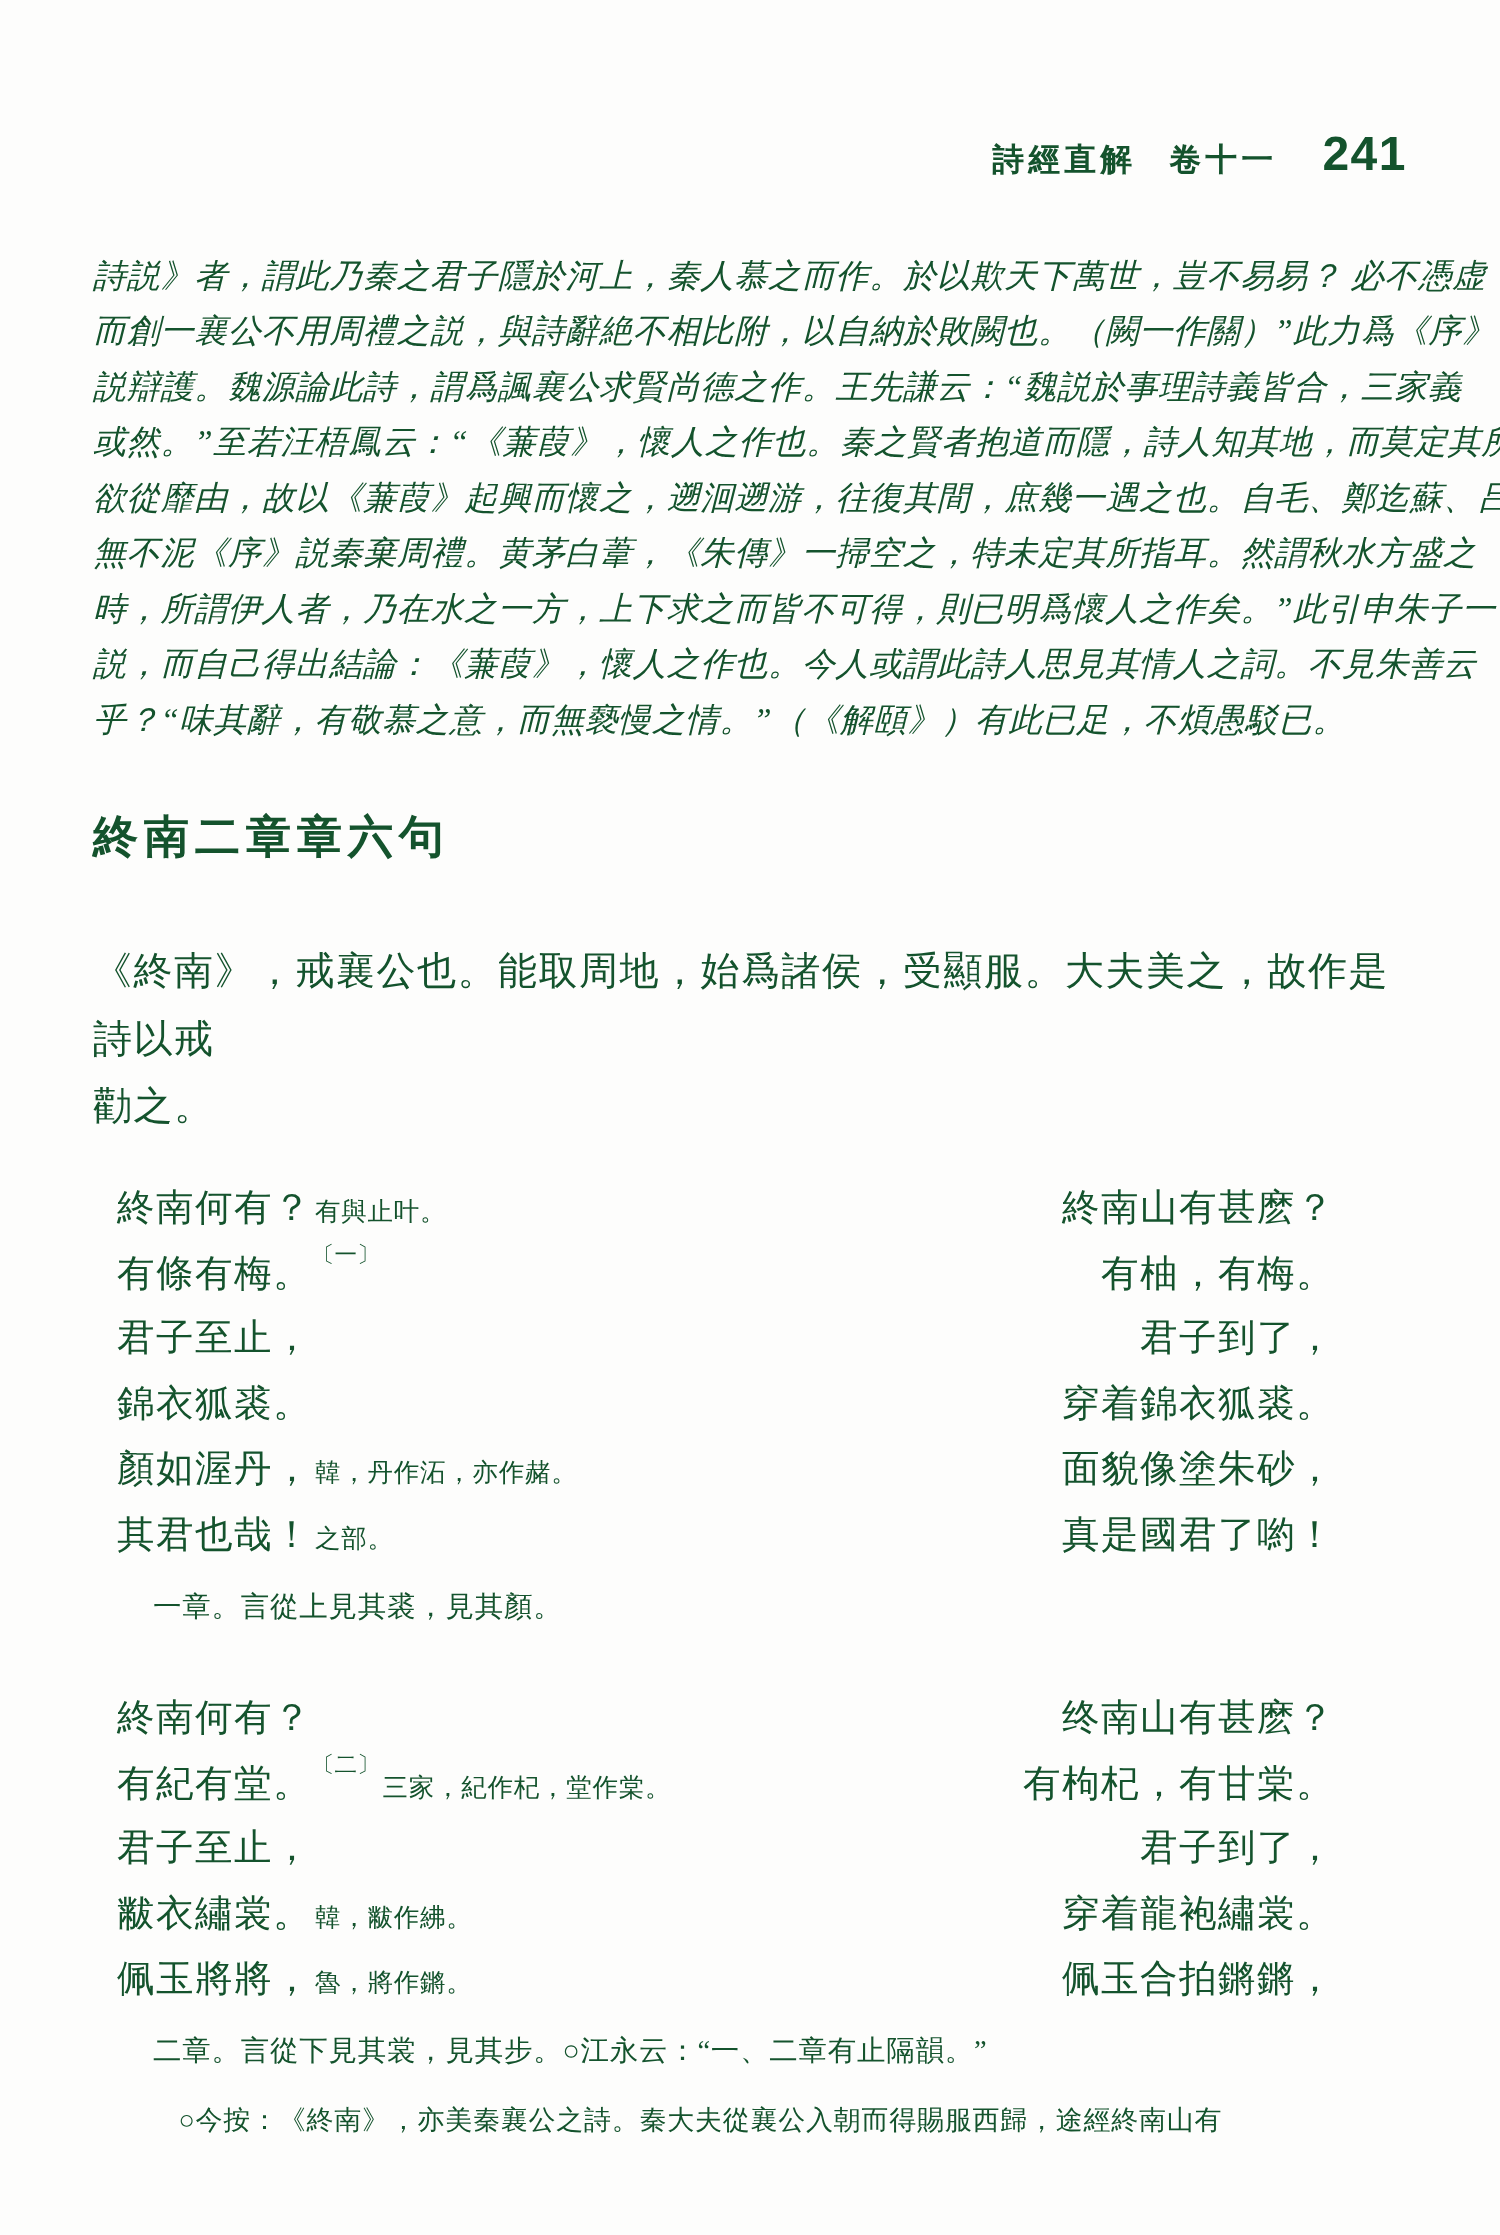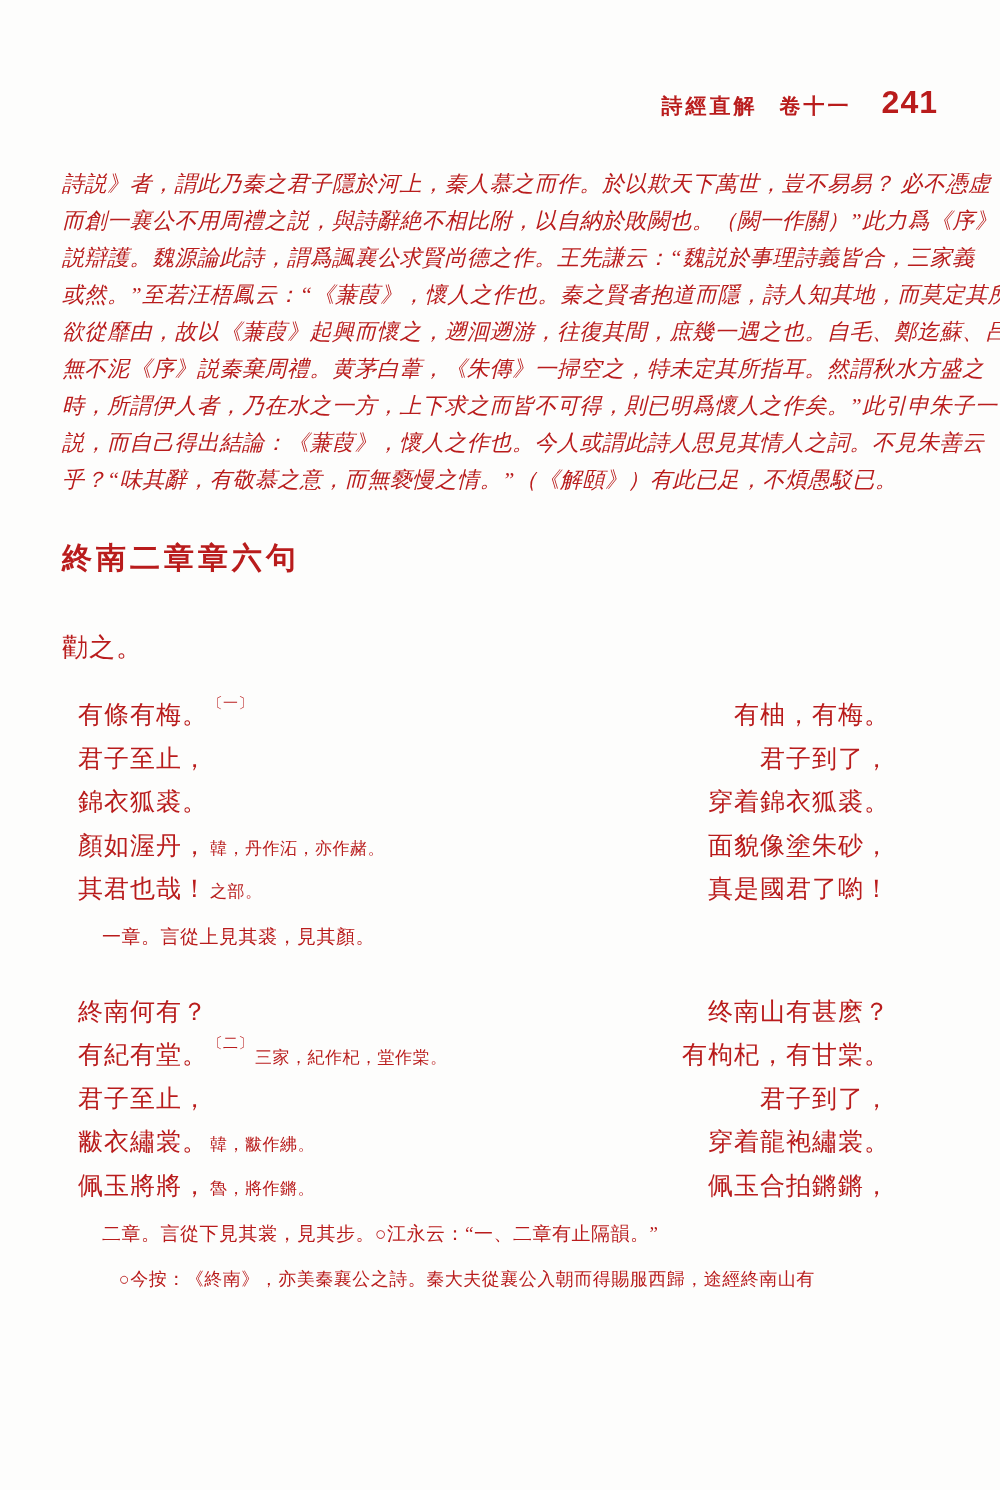--- a/index.html
+++ b/index.html
@@ -2,21 +2,21 @@
 <html><head>
 <meta charset="utf-8">
 <style>
   html, body { margin: 0; padding: 0; background: #e8e8e8; }
   .page {
     position: relative;
     width: 1000px;
     height: 1490px;
     margin: 0 auto;
     background: #fdfdfc;
-    color: #b91c1c;
+    color: #14532d;
     font-family: "Liberation Serif", "DejaVu Serif", serif;
     overflow: hidden;
     box-sizing: border-box;
     padding: 0 62px;
   }
   
   .header {
     padding-top: 84px;
     display: flex;
     justify-content: flex-end;
@@ -111,24 +111,29 @@
     <div class="cline">欲從靡由，故以《蒹葭》起興而懷之，遡洄遡游，往復其間，庶幾一遇之也。自毛、鄭迄蘇、吕，</div>
     <div class="cline">無不泥《序》説秦棄周禮。黄茅白葦，《朱傳》一掃空之，特未定其所指耳。然謂秋水方盛之</div>
     <div class="cline">時，所謂伊人者，乃在水之一方，上下求之而皆不可得，則已明爲懷人之作矣。”此引申朱子一</div>
     <div class="cline">説，而自己得出結論：《蒹葭》，懷人之作也。今人或謂此詩人思見其情人之詞。不見朱善云</div>
     <div class="cline">乎？“味其辭，有敬慕之意，而無褻慢之情。”（《解頤》）有此已足，不煩愚駁已。</div>
   </div>
 
   <h2 class="section-title">終南二章章六句</h2>
 
   <div class="intro">
+    <div class="cline">《終南》，戒襄公也。能取周地，始爲諸侯，受顯服。大夫美之，故作是詩以戒</div>
     <div class="cline">勸之。</div>
   </div>
 
   <div class="stanza">
+    <div class="vrow">
+      <span class="vleft"><span class="verse">終南何有？</span><sup class="vsup"></sup><span class="vnote">有與止叶。</span></span>
+      <span class="vtrans">終南山有甚麽？</span>
+    </div>
     <div class="vrow">
       <span class="vleft"><span class="verse">有條有梅。</span><sup class="vsup">〔一〕</sup><span class="vnote"></span></span>
       <span class="vtrans">有柚，有梅。</span>
     </div>
     <div class="vrow">
       <span class="vleft"><span class="verse">君子至止，</span><sup class="vsup"></sup><span class="vnote"></span></span>
       <span class="vtrans">君子到了，</span>
     </div>
     <div class="vrow">
       <span class="vleft"><span class="verse">錦衣狐裘。</span><sup class="vsup"></sup><span class="vnote"></span></span>

